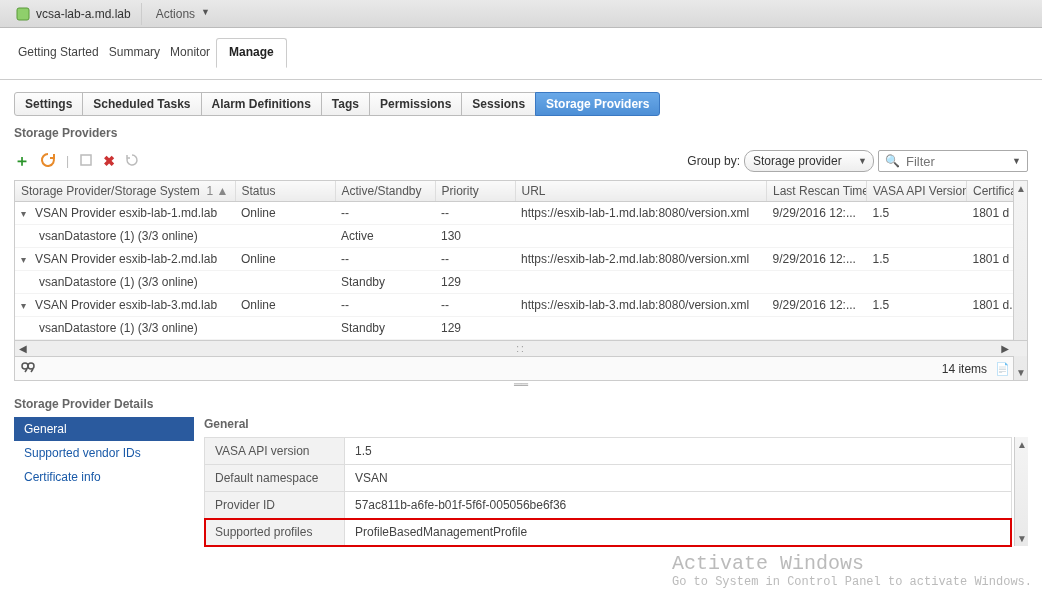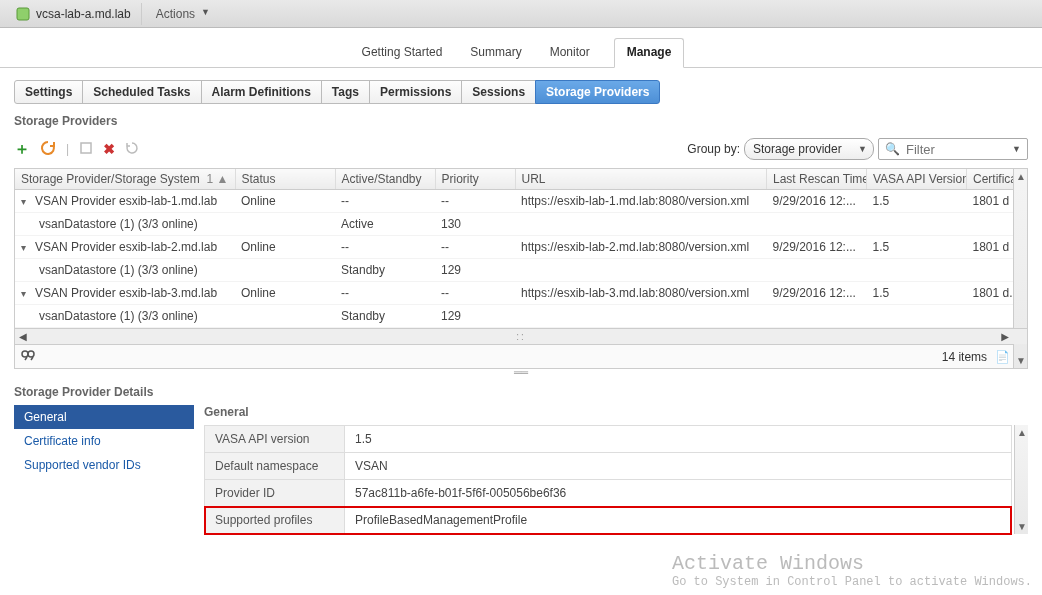--- a/index.html
+++ b/index.html
@@ -33,25 +33,24 @@
   }
   .top-bar .actions {
     padding: 4px 10px;
     color:#555;
     display:flex;
     align-items:flex-start;
     gap:6px;
   }
   .main-tabs {
     display:flex;
-    gap: 20px;
-    padding: 10px 14px 0 14px;
+    gap: 2px;
+    padding: 10px 14px 12px 14px;
     border-bottom: 1px solid #ccc;
     align-items: flex-end;
-    justify-content: center;
   }
   .main-tabs .tab {
     padding: 6px 4px 8px 4px;
     color:#444;
     cursor:pointer;
   }
   .main-tabs .tab.active {
     border: 1px solid #ccc;
     border-bottom: 1px solid #fff;
     border-radius: 3px 3px 0 0;
@@ -452,22 +451,22 @@
   </div>
 </div>
 
 <div class="splitter">══</div>
 
 <div class="section-title">Storage Provider Details</div>
 
 <div class="details-layout">
   <div class="details-nav">
     <div class="item active">General</div>
+    <div class="item">Supported vendor IDs</div>
     <div class="item">Certificate info</div>
-    <div class="item">Supported vendor IDs</div>
   </div>
   <div class="details-body" style="position:relative;">
     <div class="right-scroll-fake" style="top:20px;">
       <span class="arrow" style="top:2px;">▲</span>
       <span class="arrow" style="bottom:2px;">▼</span>
     </div>
     <div class="hdr">General</div>
     <div class="kv" style="margin-right:16px;">
       <div class="row">
         <div class="k">VASA API version</div>

